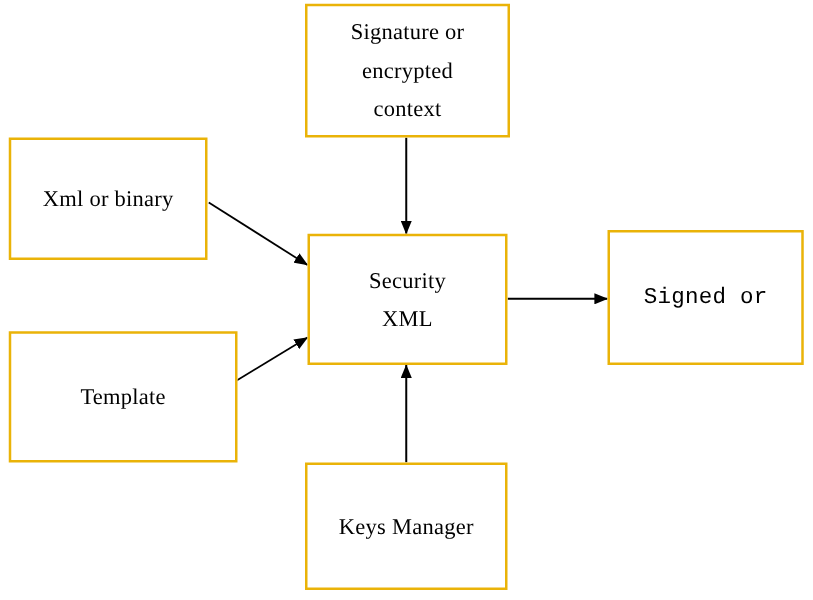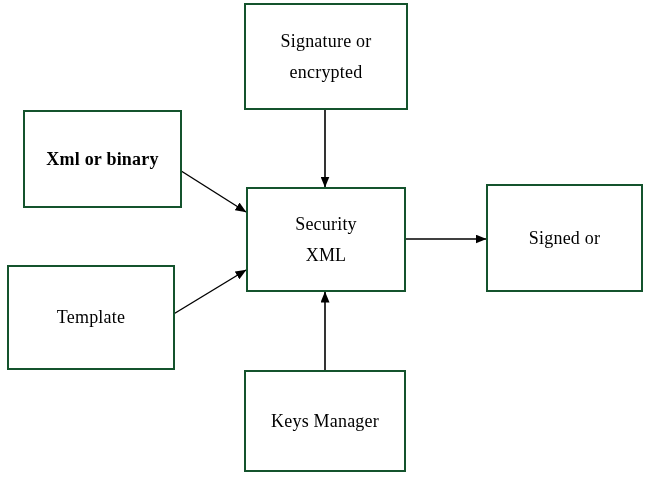--- a/index.html
+++ b/index.html
@@ -11,21 +11,21 @@
     position: relative;
     width: 650px;
     height: 480px;
     background: #ffffff;
     overflow: hidden;
     font-family: "Liberation Serif", "DejaVu Serif", serif;
   }
   .node {
     position: absolute;
     box-sizing: border-box;
-    border: 2px solid #14532d;
+    border: 2px solid #eab308;
     background: #ffffff;
     display: flex;
     align-items: center;
     justify-content: center;
     text-align: center;
     color: #000000;
     font-size: 18px;
     line-height: 31px;
     letter-spacing: 0.2px;
   }
@@ -62,47 +62,48 @@
 
     <line x1="325" y1="370" x2="325" y2="292" stroke="#000000" stroke-width="1.6" marker-end="url(#arrowhead)"></line>
 
     <line x1="406" y1="239" x2="486" y2="239" stroke="#000000" stroke-width="1.6" marker-end="url(#arrowhead)"></line>
   </svg>
 
   <div class="node" id="node-context" style="left: 244px; top: 3px; width: 164px; height: 107px;">
     <span>
       <span>Signature or</span>
       <span>encrypted</span>
+      <span>context</span>
     </span>
   </div>
 
-  <div class="node" id="node-input-data" style="left: 23px; top: 110px; width: 159px; height: 98px; font-weight: bold;">
+  <div class="node" id="node-input-data" style="left: 7px; top: 110px; width: 159px; height: 98px;">
     <span>
       <span>Xml or binary</span>
     </span>
   </div>
 
-  <div class="node" id="node-template" style="left: 7px; top: 265px; width: 168px; height: 105px;">
+  <div class="node" id="node-template" style="left: 7px; top: 265px; width: 183px; height: 105px;">
     <span>
       <span>Template</span>
     </span>
   </div>
 
   <div class="node" id="node-library" style="left: 246px; top: 187px; width: 160px; height: 105px;">
     <span>
       <span>Security</span>
       <span>XML</span>
     </span>
   </div>
 
   <div class="node" id="node-keys-manager" style="left: 244px; top: 370px; width: 162px; height: 102px;">
     <span>
       <span>Keys Manager</span>
     </span>
   </div>
 
-  <div class="node" id="node-output-document" style="left: 486px; top: 184px; width: 157px; height: 108px;">
+  <div class="node" id="node-output-document" style="left: 486px; top: 184px; width: 157px; height: 108px; font-family: Liberation Mono, monospace;">
     <span>
       <span>Signed or</span>
     </span>
   </div>
 
 </div>
 
 </body></html>

